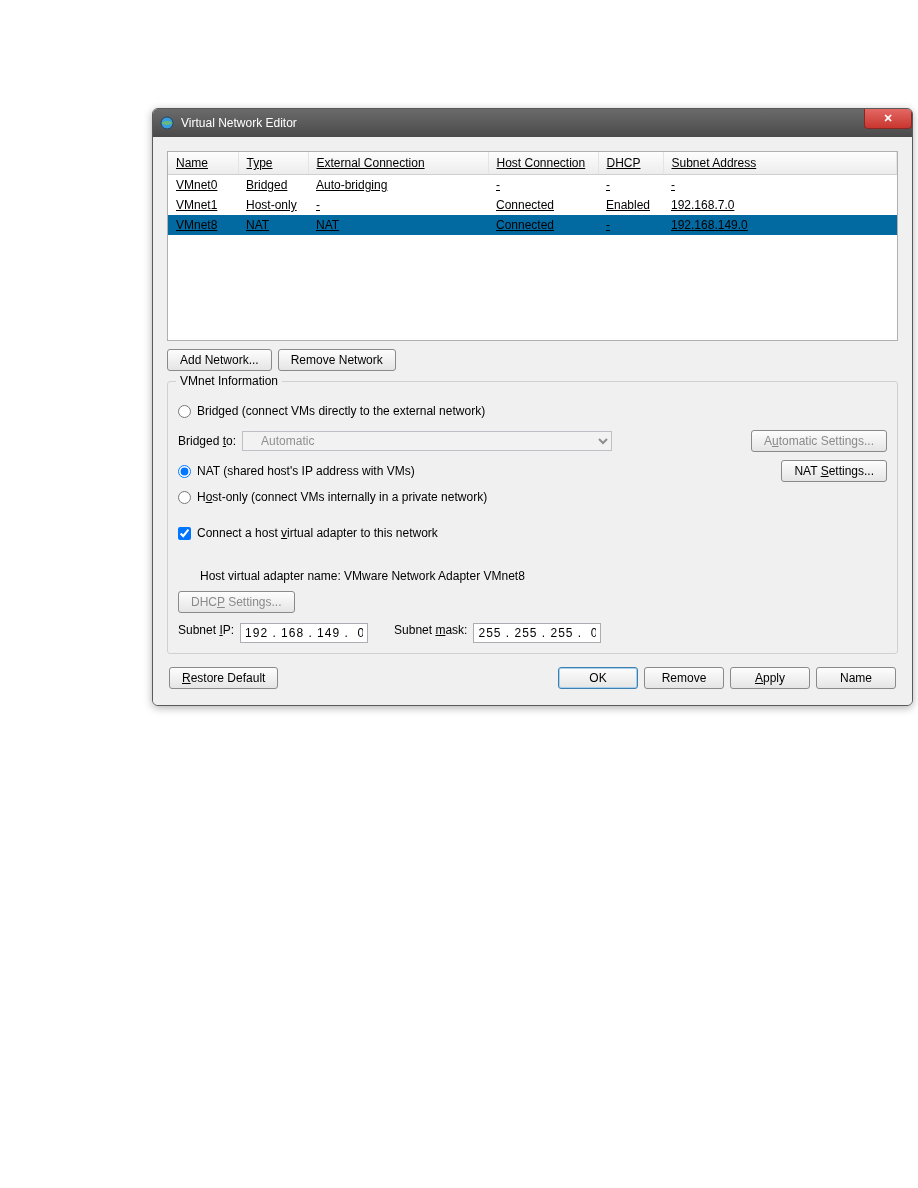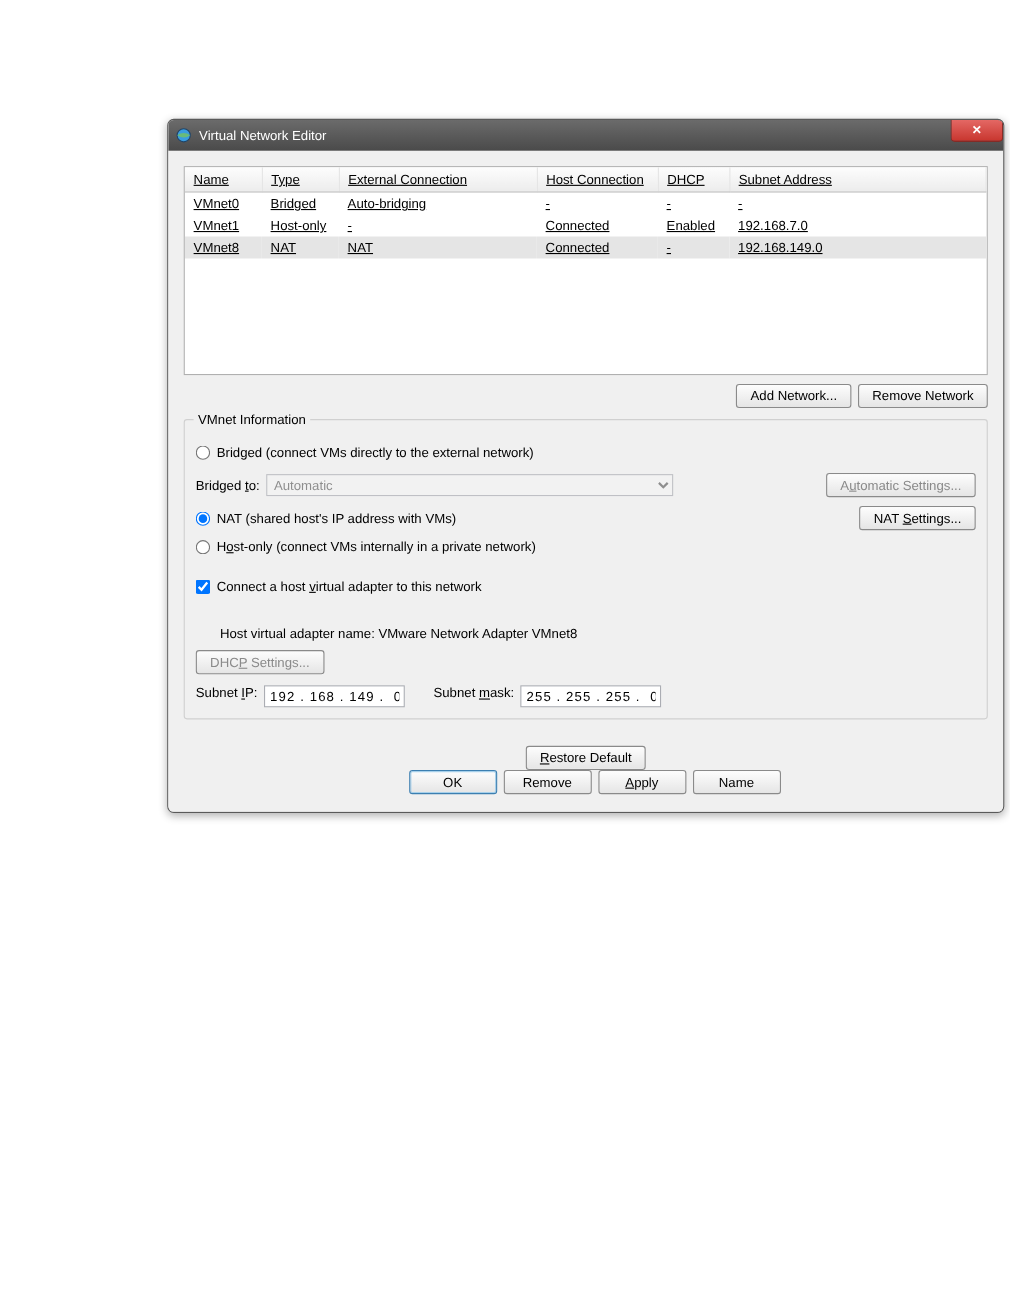--- a/index.html
+++ b/index.html
@@ -82,25 +82,24 @@
     padding: 4px 8px;
     background: linear-gradient(to bottom, #fdfdfd, #ececec);
     border-bottom: 1px solid #d0d0d0;
     border-right: 1px solid #e4e4e4;
   }
   table.netlist td {
     padding: 3px 8px;
     border: none;
   }
   table.netlist tbody tr.selected {
-    background: #e5e5e5;
+    background: #0369a1;
   }
   .row-below-table {
     display: flex;
-    justify-content: flex-end;
     gap: 6px;
     margin-top: 8px;
   }
   .btn {
     background: linear-gradient(to bottom, #fdfdfd, #e5e5e5);
     border: 1px solid #8a8a8a;
     border-radius: 3px;
     padding: 3px 12px;
     font-size: 12px;
     font-family: inherit;
@@ -143,21 +142,21 @@
     display: flex;
     align-items: center;
     justify-content: space-between;
     margin: 6px 0;
   }
   .row-flex .left { display: flex; align-items: center; justify-content: space-between; }
   select.combo {
     width: 370px;
     font-family: inherit;
     font-size: 12px;
-    padding: 1px 2px;
+    padding: 1px 14px;
     border: 1px solid #abadb3;
     background: #f4f4f4;
     color: #666;
   }
   input.ip {
     width: 128px;
     font-family: inherit;
     font-size: 12px;
     padding: 2px 4px;
     border: 1px solid #abadb3;
@@ -166,23 +165,22 @@
   }
   .subnet-row {
     display: flex;
     gap: 6px;
     margin-top: 10px;
   }
   .bottom-row {
     display: flex;
     justify-content: space-between;
     align-items: center;
-    margin-top: 24px;
+    margin-top: 13px;
     padding: 0 2px 2px 2px;
-    flex-direction: column;
   }
   .bottom-row .right {
     display: flex;
     gap: 6px;
     padding-left: 16px;
   }
   .underline { text-decoration: underline; }
   .dotted { border-bottom: 1px dotted #666; }
   .watermark {
     position: absolute;

